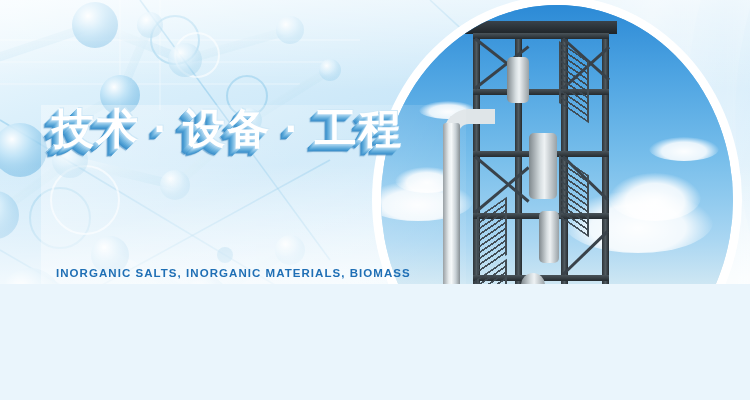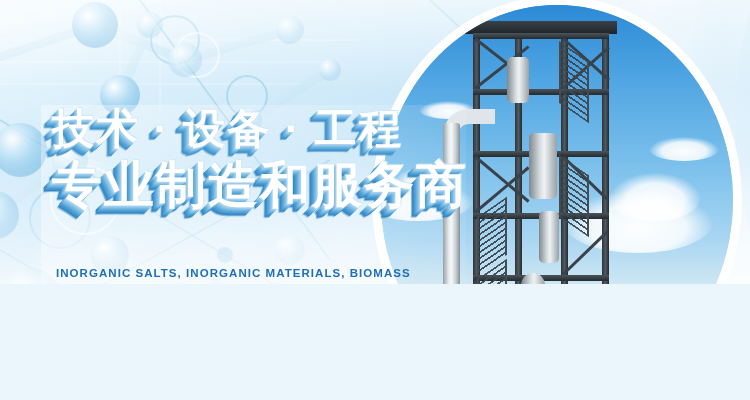--- a/index.html
+++ b/index.html
@@ -392,19 +392,18 @@
   <div style="position:absolute;left:372px;top:320px;width:70px;height:60px;">
     <div class="hopper" style="left:10px;top:14px;"></div>
     <div class="rail" style="left:0;top:8px;width:70px;"></div>
     <div class="pipe-v" style="left:22px;top:8px;height:42px;"></div>
   </div>
 
   <div class="panel"></div>
 
   <div class="headline">
     <div class="line line1">技术 · 设备 · 工程</div>
-    <div class="line line2">专业制造和服务商</div>
   </div>
 
 
   <div class="sub-en">INORGANIC SALTS, INORGANIC MATERIALS, BIOMASS ENERGY, ENVIRONMENTAL PROTECTION AND RECYCLING</div>
 
 </div>
 
 </body></html>

